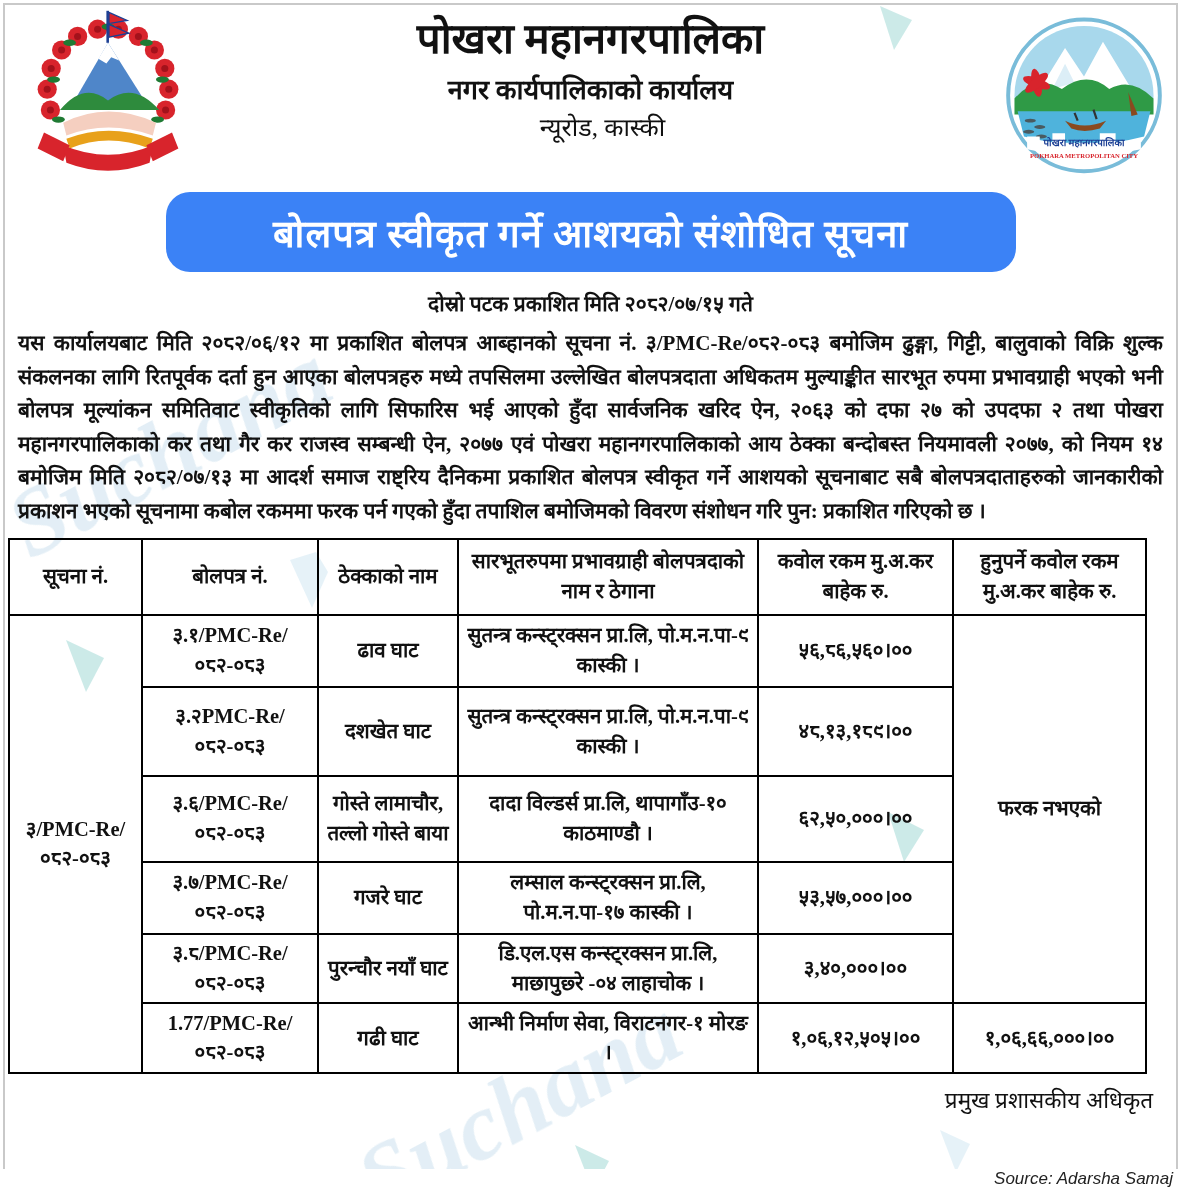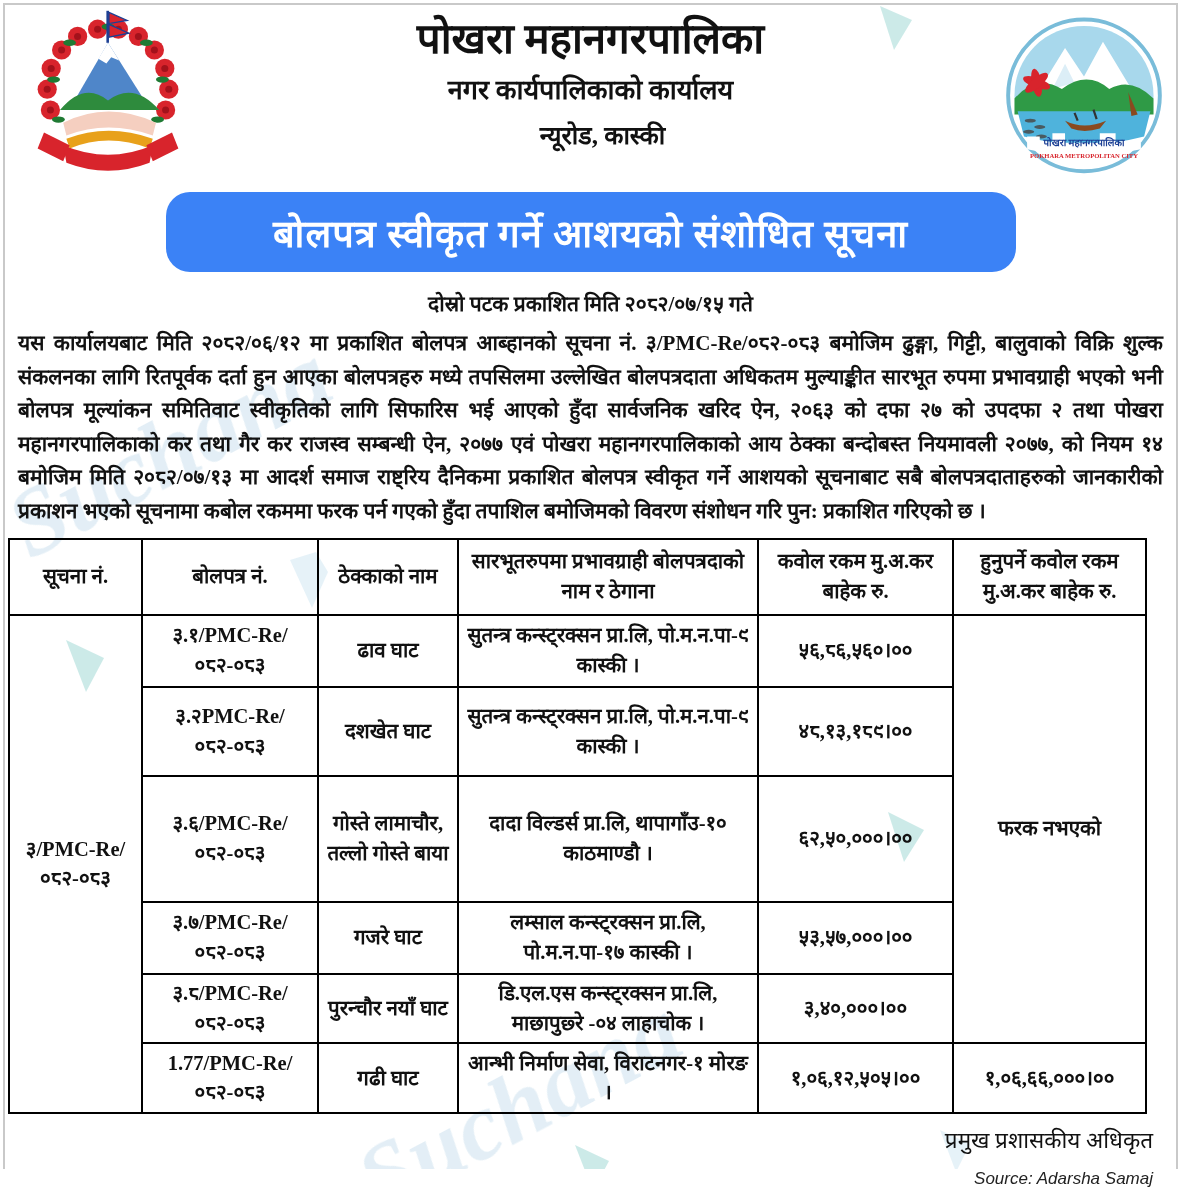--- a/index.html
+++ b/index.html
@@ -19,21 +19,21 @@
   }
   
   .wm-layer{position:absolute;inset:0;z-index:0;pointer-events:none;}
   
   .header{position:relative;height:182px;}
   .logo-left{position:absolute;left:28px;top:10px;width:160px;height:168px;}
   .logo-right{position:absolute;right:18px;top:16px;width:158px;height:162px;}
   .header-text{padding-top:14px;text-align:center;}
   .org-name{font-size:42px;font-weight:700;line-height:1.2;}
   .office{font-size:27px;font-weight:700;margin-top:6px;}
-  .address{font-size:25px;font-weight:700;margin-top:10px;padding-left:24px;}
+  .address{font-size:25px;font-weight:400;margin-top:2px;padding-left:24px;}
   
   .banner{
     margin:10px auto 0;
     width:850px;height:80px;
     background:#3b82f6;border-radius:24px;
     display:flex;align-items:center;justify-content:center;
   }
   .banner-title{color:#ffffff;font-size:38px;font-weight:700;letter-spacing:1px;}
   
   .dates{text-align:center;margin-top:16px;font-weight:700;font-size:21px;line-height:33px;}
@@ -53,33 +53,33 @@
   table.main th, table.main td{
     border:2px solid #000;
     text-align:center;vertical-align:middle;
     font-weight:700;font-size:20.5px;
     padding:4px 8px;line-height:1.45;
     background:transparent;
   }
   table.main th{height:66px;}
   .h-r1{height:72px;}
   .h-r2{height:89px;}
-  .h-r3{height:126px;}
+  .h-r3{height:86px;}
   .h-r4{height:72px;}
   .h-r5{height:68px;}
   .h-r6{height:70px;}
   
   .signatory{
     margin:10px 28px 0 0;
     text-align:right;font-weight:400;font-size:22.5px;
   }
   .source-strip{
     position:absolute;left:0;right:0;bottom:0;height:32px;
     background:#ffffff;z-index:2;
-    text-align:right;padding-right:28px;
+    text-align:right;padding-right:8px;
     font-family:"Liberation Sans","DejaVu Sans",sans-serif;
     font-style:italic;font-size:17px;color:#222;line-height:20px;
   }
 </style>
 </head>
 <body>
 
 <div class="page">
 
   <svg class="wm-layer" width="1181" height="1201" viewBox="0 0 1181 1201">

